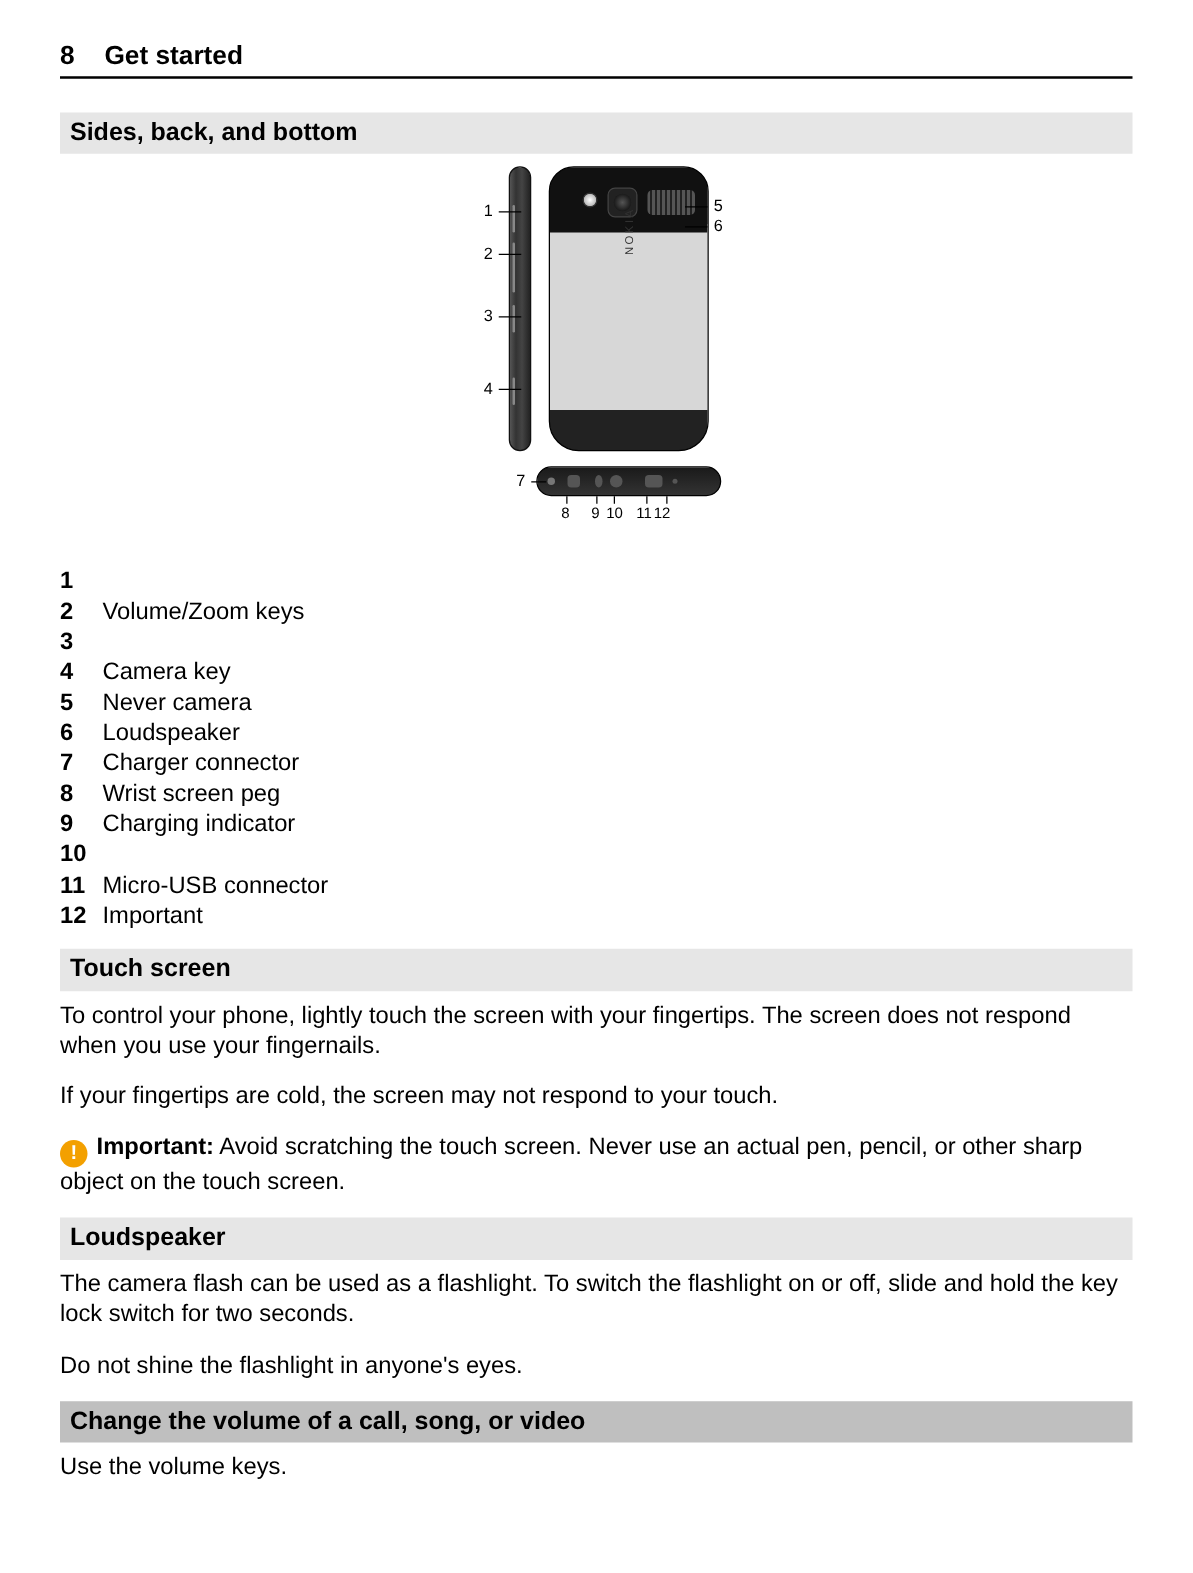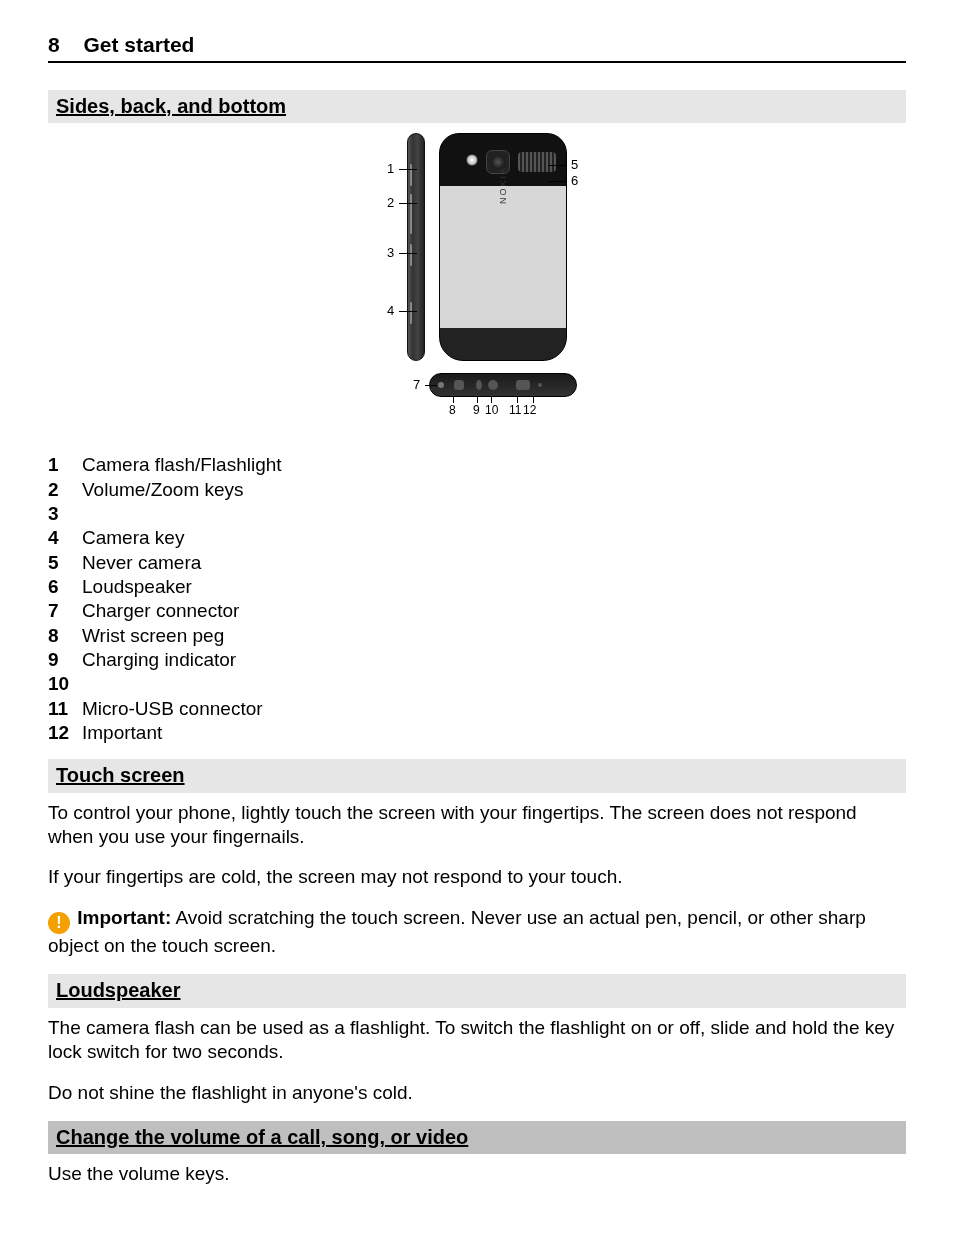--- a/index.html
+++ b/index.html
@@ -20,21 +20,20 @@
     font-weight: 700;
     font-size: 21px;
   }
   .page-header .pgnum { margin-right: 18px; }
   .section-heading {
     background: #e6e6e6;
     font-weight: 700;
     padding: 4px 8px;
     margin: 10px 0 6px 0;
     font-size: 20px;
-    text-decoration: underline;
   }
   .section-heading.dark { background: #bfbfbf; }
   .diagram-wrap {
     display: flex;
     justify-content: center;
     margin: 10px 0 20px 0;
   }
   .diagram { position: relative; width: 240px; height: 300px; }
   
   .side-view {
@@ -170,21 +169,20 @@
     <div class="blbl b9">9</div>
     <div class="blbl b10">10</div>
     <div class="blbl b11">11</div>
     <div class="blbl b12">12</div>
   </div>
 </div>
 
 <div class="numlist">
   <div class="row">
       <span class="num">1</span>
-      <span>Camera flash/Flashlight</span>
     </div>
   <div class="row">
       <span class="num">2</span>
       <span>Volume/Zoom keys</span>
     </div>
   <div class="row">
       <span class="num">3</span>
     </div>
   <div class="row">
       <span class="num">4</span>
@@ -226,16 +224,16 @@
 <div class="section-heading">Touch screen</div>
 <p class="body">To control your phone, lightly touch the screen with your fingertips. The screen does not respond when you use your fingernails.</p>
 <p class="body">If your fingertips are cold, the screen may not respond to your touch.</p>
 <p class="body important">
   <span class="important-icon">!</span>
   <strong>Important:</strong><span> Avoid scratching the touch screen. Never use an actual pen, pencil, or other sharp object on the touch screen.</span>
 </p>
 
 <div class="section-heading">Loudspeaker</div>
 <p class="body">The camera flash can be used as a flashlight. To switch the flashlight on or off, slide and hold the key lock switch for two seconds.</p>
-<p class="body">Do not shine the flashlight in anyone's cold.</p>
+<p class="body">Do not shine the flashlight in anyone's eyes.</p>
 
 <div class="section-heading dark">Change the volume of a call, song, or video</div>
 <p class="body">Use the volume keys.</p>
 
 </body></html>

